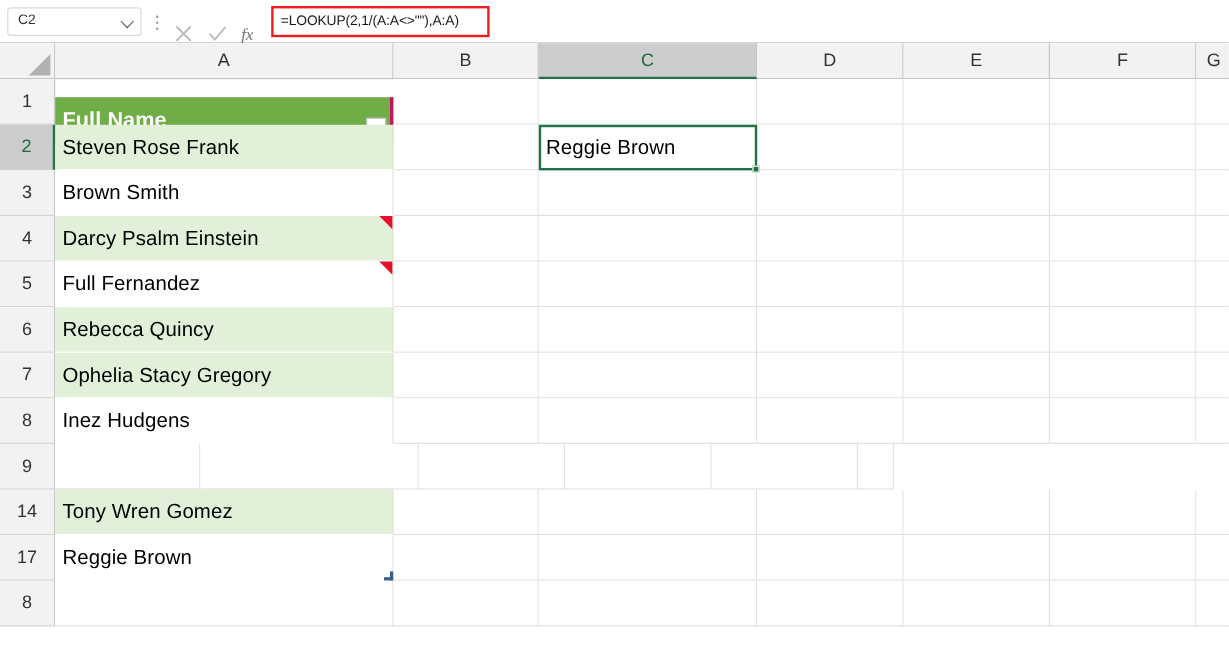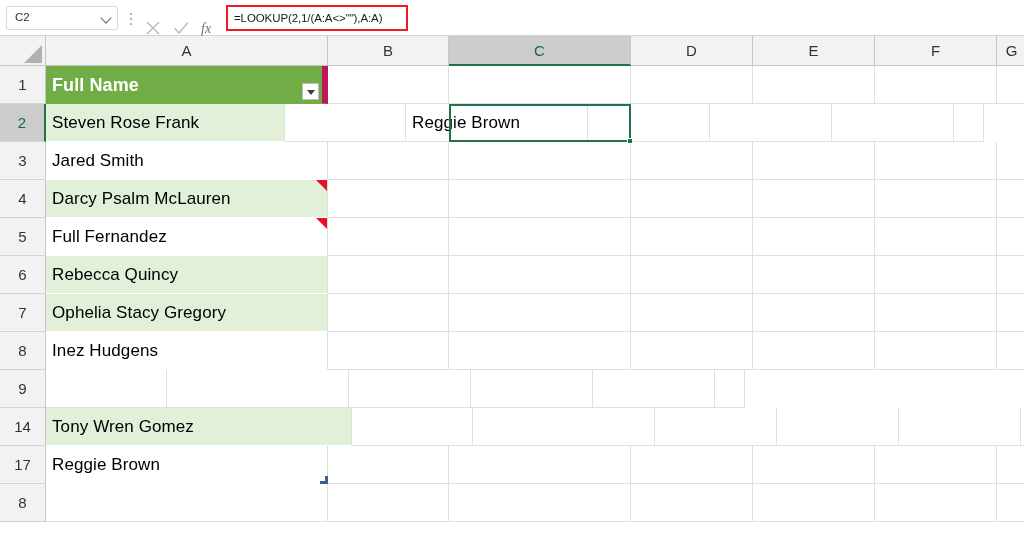--- a/index.html
+++ b/index.html
@@ -219,21 +219,22 @@
   
   .cell.tbl {
     border-right: 1px solid #d6e3cd;
     border-bottom: 1px solid #ffffff;
     background: #ffffff;
   }
   .cell.tbl.band { background: #e2efd9; }
   .cell.tbl-header {
     background: #70ad47;
     border-bottom: 1px solid #70ad47;
-    border-right: 6px solid #be185d;
+    border-right: 3px solid #be185d;
+    margin-top: 15px;
   }
 
   .cell-text {
     position: absolute;
     left: 6px;
     top: 50%;
     transform: translateY(-50%);
     font-size: 17px;
     color: #000000;
     white-space: nowrap;
@@ -430,46 +431,46 @@
             <span class="filter-btn"></span>
           </div>
           <div class="cell" style="width: 121px;"></div>
           <div class="cell" style="width: 182px;"></div>
           <div class="cell" style="width: 122px;"></div>
           <div class="cell" style="width: 122px;"></div>
           <div class="cell" style="width: 122px;"></div>
           <div class="cell" style="width: 30px;"></div>
         </div>
         <div class="row">
-          <div class="cell tbl band" style="width: 239px;">
+          <div class="cell tbl band" style="width: 282px;">
             <span class="cell-text">Steven Rose Frank</span>
           </div>
           <div class="cell" style="width: 121px;"></div>
           <div class="cell" style="width: 182px;">
             <span class="cell-text">Reggie  Brown</span>
           </div>
           <div class="cell" style="width: 122px;"></div>
           <div class="cell" style="width: 122px;"></div>
           <div class="cell" style="width: 122px;"></div>
           <div class="cell" style="width: 30px;"></div>
         </div>
         <div class="row">
           <div class="cell tbl" style="width: 282px;">
-            <span class="cell-text">Jared  Smith</span>
+            <span class="cell-text">Brown  Smith</span>
           </div>
           <div class="cell" style="width: 121px;"></div>
           <div class="cell" style="width: 182px;"></div>
           <div class="cell" style="width: 122px;"></div>
           <div class="cell" style="width: 122px;"></div>
           <div class="cell" style="width: 122px;"></div>
           <div class="cell" style="width: 30px;"></div>
         </div>
         <div class="row">
           <div class="cell tbl band" style="width: 282px;">
-            <span class="cell-text">Darcy Psalm McLauren</span>
+            <span class="cell-text">Darcy Psalm Einstein</span>
             <span class="comment-mark"></span>
           </div>
           <div class="cell" style="width: 121px;"></div>
           <div class="cell" style="width: 182px;"></div>
           <div class="cell" style="width: 122px;"></div>
           <div class="cell" style="width: 122px;"></div>
           <div class="cell" style="width: 122px;"></div>
           <div class="cell" style="width: 30px;"></div>
         </div>
         <div class="row">
@@ -519,21 +520,21 @@
         </div>
         <div class="row">
           <div class="cell" style="width: 121px;"></div>
           <div class="cell" style="width: 182px;"></div>
           <div class="cell" style="width: 122px;"></div>
           <div class="cell" style="width: 122px;"></div>
           <div class="cell" style="width: 122px;"></div>
           <div class="cell" style="width: 30px;"></div>
         </div>
         <div class="row">
-          <div class="cell tbl band" style="width: 306px;">
+          <div class="cell tbl band" style="width: 282px;">
             <span class="cell-text">Tony Wren Gomez</span>
           </div>
           <div class="cell" style="width: 121px;"></div>
           <div class="cell" style="width: 182px;"></div>
           <div class="cell" style="width: 122px;"></div>
           <div class="cell" style="width: 122px;"></div>
           <div class="cell" style="width: 122px;"></div>
           <div class="cell" style="width: 30px;"></div>
         </div>
         <div class="row">

